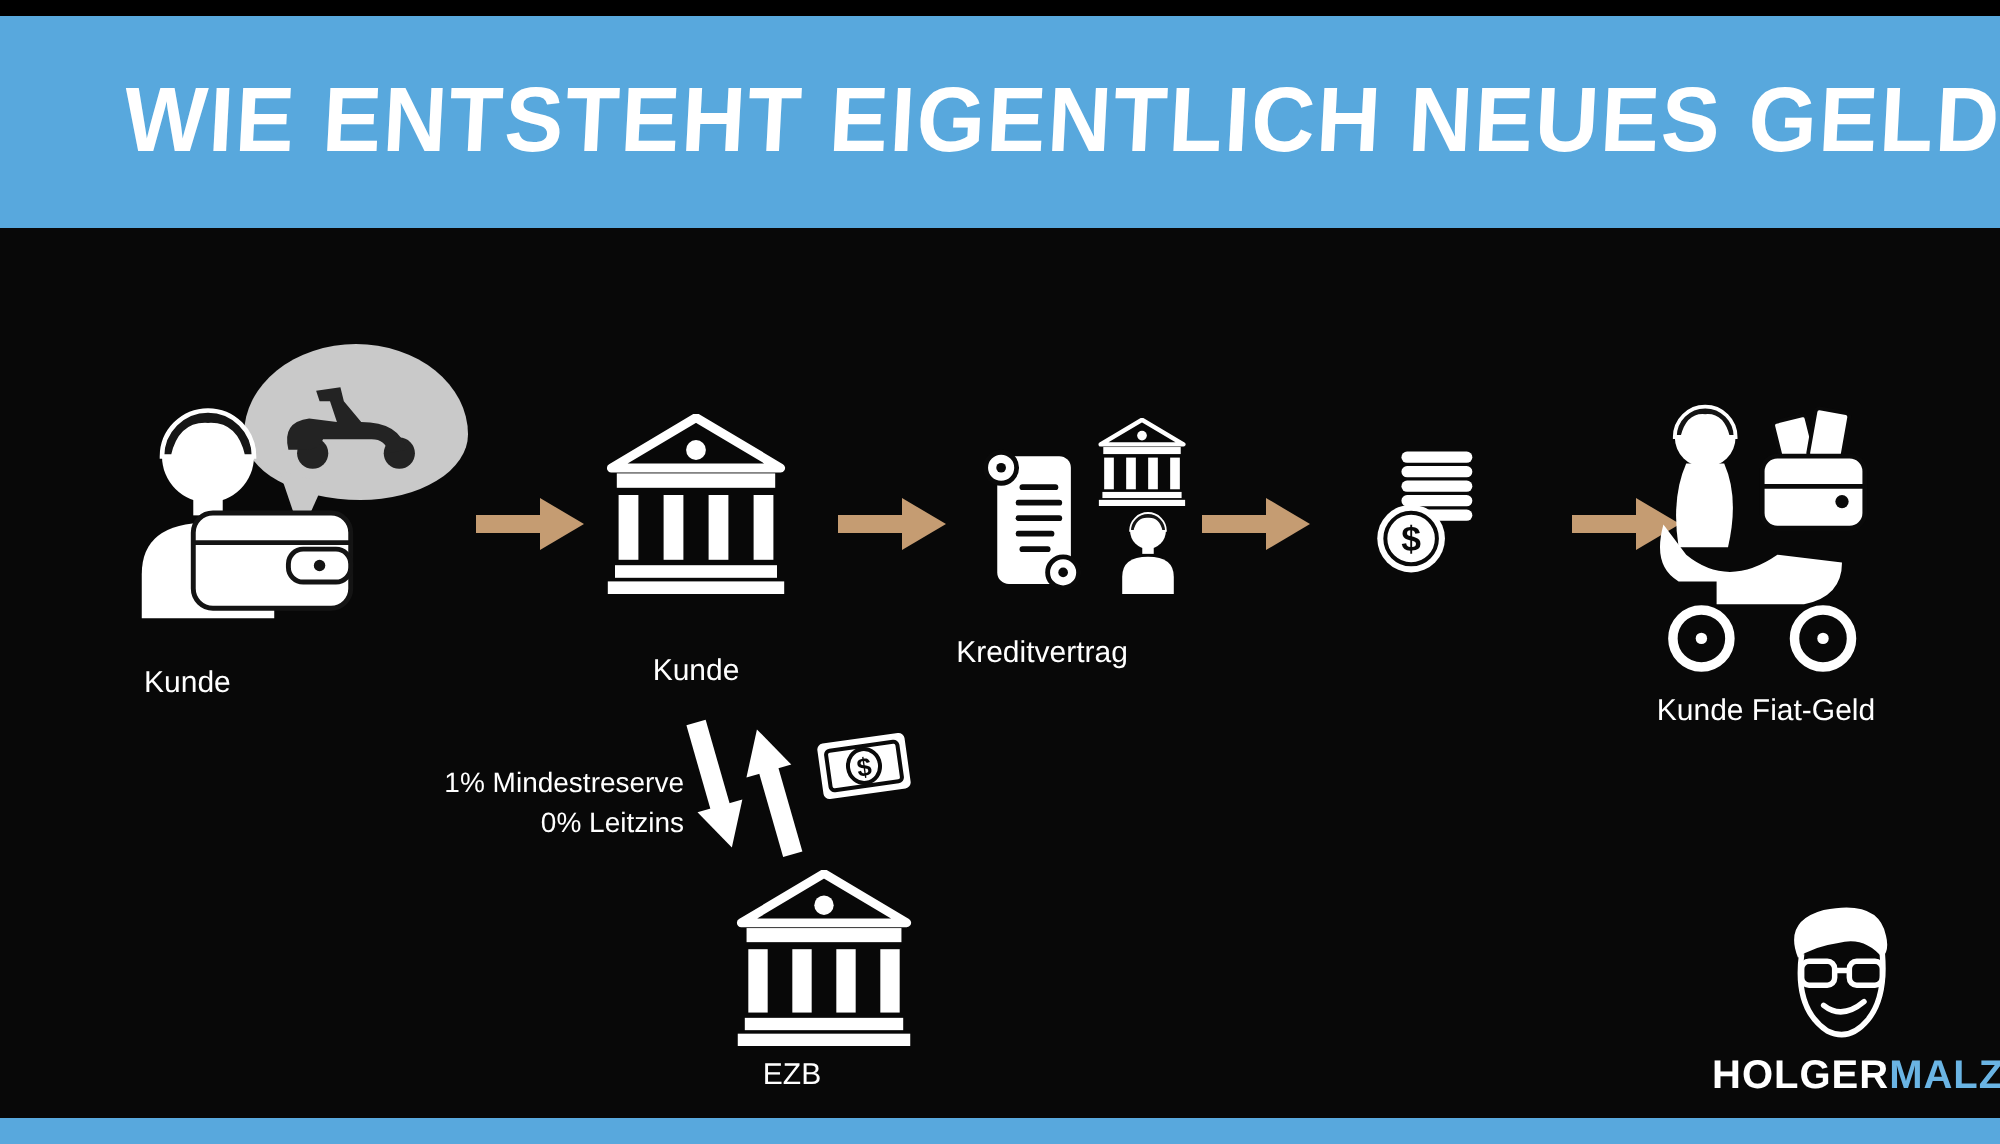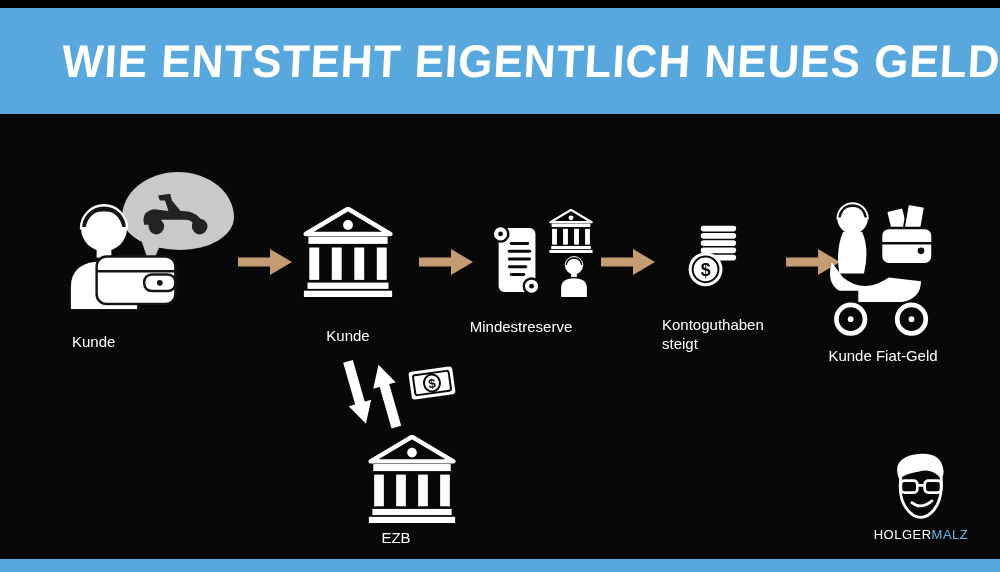--- a/index.html
+++ b/index.html
@@ -20,21 +20,21 @@
   .lbl.center{text-align:center}
   .bubble{position:absolute;left:122px;top:172px;width:112px;height:78px;background:var(--bubble);
           border-radius:50% 50% 48% 52% / 58% 58% 42% 42%;
           display:flex;align-items:center;justify-content:center}
   .bubble-tail{position:absolute;left:136px;top:238px;width:0;height:0;
           border-left:18px solid transparent;border-right:5px solid transparent;
           border-top:28px solid var(--bubble);transform:rotate(14deg)}
   .reserve-labels{position:absolute;left:192px;top:381px;width:150px;text-align:right;
           color:var(--text);font-size:14px;line-height:20px}
   .logo-text{position:absolute;left:856px;top:527px;width:130px;text-align:center;
-          font-size:13px;font-weight:normal;letter-spacing:.5px;color:#fff}
+          font-size:20px;font-weight:bold;letter-spacing:.5px;color:#fff}
   .logo-text .part2{color:var(--accent)}
   svg.flow-arrow{color:var(--arrow)}
   svg.bubble-scooter{color:#232323}
 </style>
 </head>
 <body>
 
 <svg aria-hidden="true" style="position:absolute;width:0;height:0">
   <defs>
     <symbol id="bank" viewBox="0 0 100 100">
@@ -164,44 +164,44 @@
 
   <svg class="abs" style="left:487px;top:219px" width="62" height="84" viewBox="0 0 64 84">
       <use href="#scroll"></use>
     </svg>
   <svg class="abs" style="left:549px;top:209px" width="44" height="44" viewBox="0 0 100 100">
       <use href="#bank"></use>
     </svg>
   <svg class="abs" style="left:556px;top:254px" width="36" height="43" viewBox="0 0 100 120">
       <use href="#person"></use>
     </svg>
-  <div class="lbl center" style="left:461px;top:318px;width:120px">Mindestreserve</div>
+  <div class="lbl center" style="left:461px;top:318px;width:120px">Kreditvertrag</div>
 
   <svg class="abs flow-arrow" style="left:601px;top:249px" width="54" height="26" viewBox="0 0 54 26">
       <use href="#arrow"></use>
     </svg>
 
   <svg class="abs" style="left:683px;top:219px" width="58" height="78" viewBox="0 0 72 84">
     <use href="#coins"></use>
     <text x="28" y="64" text-anchor="middle" font-size="22" font-weight="bold" fill="#0a0a0a" font-family="Liberation Sans, sans-serif">$</text>
   </svg>
-  <div class="lbl" style="left:662px;top:315px;line-height:19px">
-    <div>Kontoguthaben</div>
-    <div>steigt</div>
-  </div>
 
   <svg class="abs flow-arrow" style="left:786px;top:249px" width="54" height="26" viewBox="0 0 54 26">
       <use href="#arrow"></use>
     </svg>
 
   <svg class="abs" style="left:826px;top:190px" width="114" height="152" viewBox="0 0 120 160">
       <use href="#rider"></use>
     </svg>
   <div class="lbl center" style="left:818px;top:347px;width:130px">Kunde Fiat-Geld</div>
 
+  <div class="reserve-labels">
+    <div>1% Mindestreserve</div>
+    <div>0% Leitzins</div>
+  </div>
   <svg class="abs" style="left:338px;top:354px" width="70" height="80" viewBox="0 0 76 96">
       <use href="#xarrows"></use>
     </svg>
   <svg class="abs" style="left:409px;top:368px;transform:rotate(-8deg)" width="46" height="30" viewBox="0 0 46 30">
     <rect x="1" y="1" width="44" height="28" rx="3" fill="#fff"></rect>
     <rect x="5" y="5" width="36" height="20" rx="2" fill="none" stroke="#0a0a0a" stroke-width="2"></rect>
     <ellipse cx="23" cy="15" rx="8" ry="8.5" fill="none" stroke="#0a0a0a" stroke-width="2"></ellipse>
     <text x="23" y="20" text-anchor="middle" font-size="13" font-weight="bold" fill="#0a0a0a" font-family="Liberation Sans, sans-serif">$</text>
   </svg>
   <svg class="abs" style="left:368px;top:431px" width="88" height="96" viewBox="0 0 100 100">

